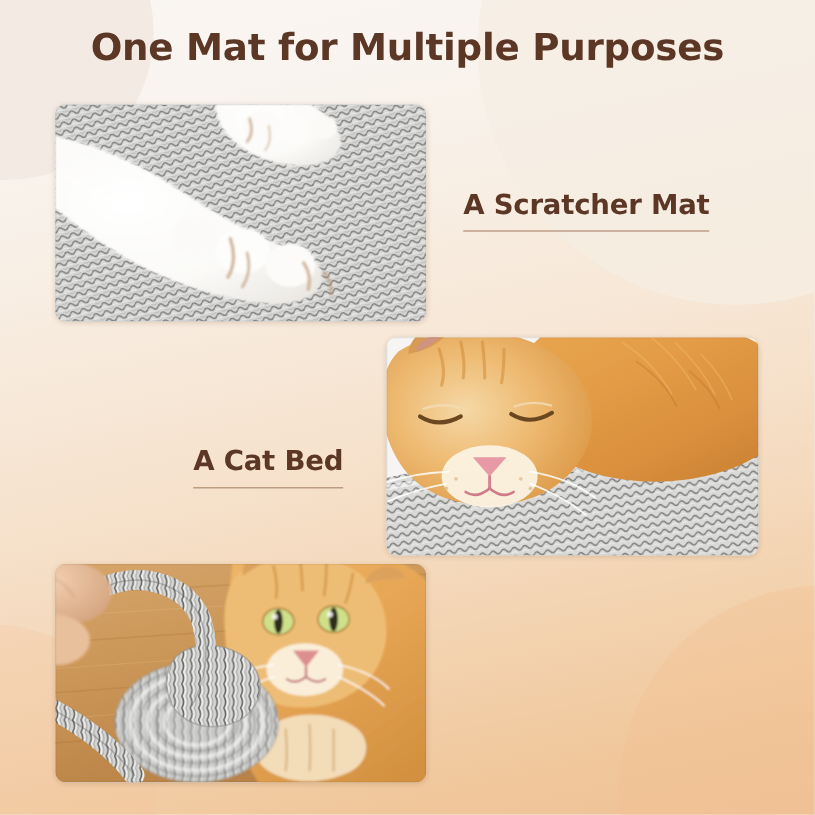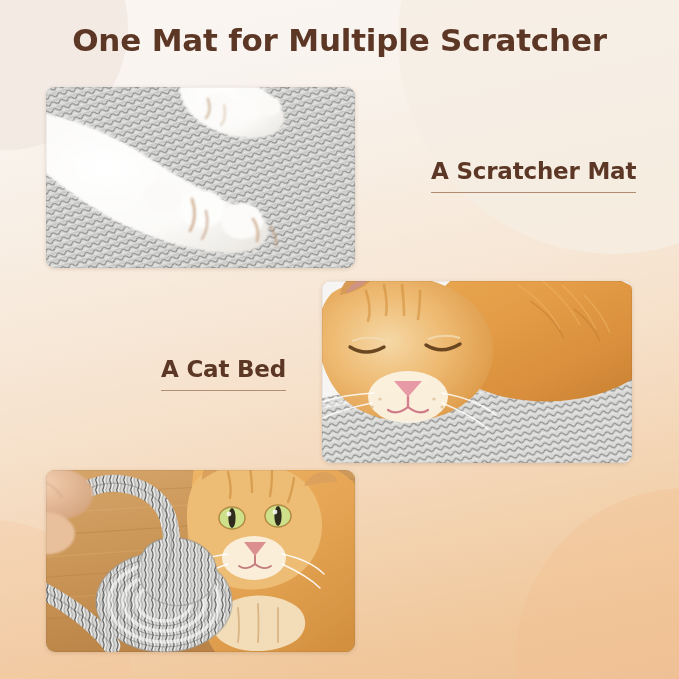--- a/index.html
+++ b/index.html
@@ -96,36 +96,36 @@
     position:absolute;
     font-family:"DejaVu Sans", sans-serif;
     font-size:23px;
     font-weight:bold;
     color:#5c3725;
     letter-spacing:-0.2px;
     white-space:nowrap;
     padding-bottom:8px;
     border-bottom:1.3px solid #b08c72;
   }
-  #label-scratcher { left:386px; top:158px;margin-left:45px; }
-  #label-bed       { left:161px; top:356px; }
+  #label-scratcher { left:386px; top:158px; }
+  #label-bed       { left:161px; top:372px; }
   #label-toy       { left:388px; top:545px; }
 </style>
 </head>
 <body>
 
 <div id="poster">
 
   <div class="bg-base"></div>
   <div class="blob blob-tl"></div>
   <div class="blob blob-tr"></div>
   <div class="blob blob-br"></div>
   <div class="blob blob-bl"></div>
 
-  <div id="title">One Mat for Multiple Scratcher</div>
+  <div id="title">One Mat for Multiple Purposes</div>
 
   <div class="card" id="card-scratcher">
     <svg viewBox="0 0 309 181" preserveAspectRatio="xMidYMid slice">
       <defs>
         <linearGradient id="matg" x1="0" y1="0" x2="1" y2="1">
           <stop offset="0" stop-color="#cfcfcd"></stop>
           <stop offset="0.4" stop-color="#d8d8d6"></stop>
           <stop offset="1" stop-color="#c2c2c0"></stop>
         </linearGradient>
         <pattern id="weave1" width="9" height="7" patternUnits="userSpaceOnUse" patternTransform="rotate(-16)">

